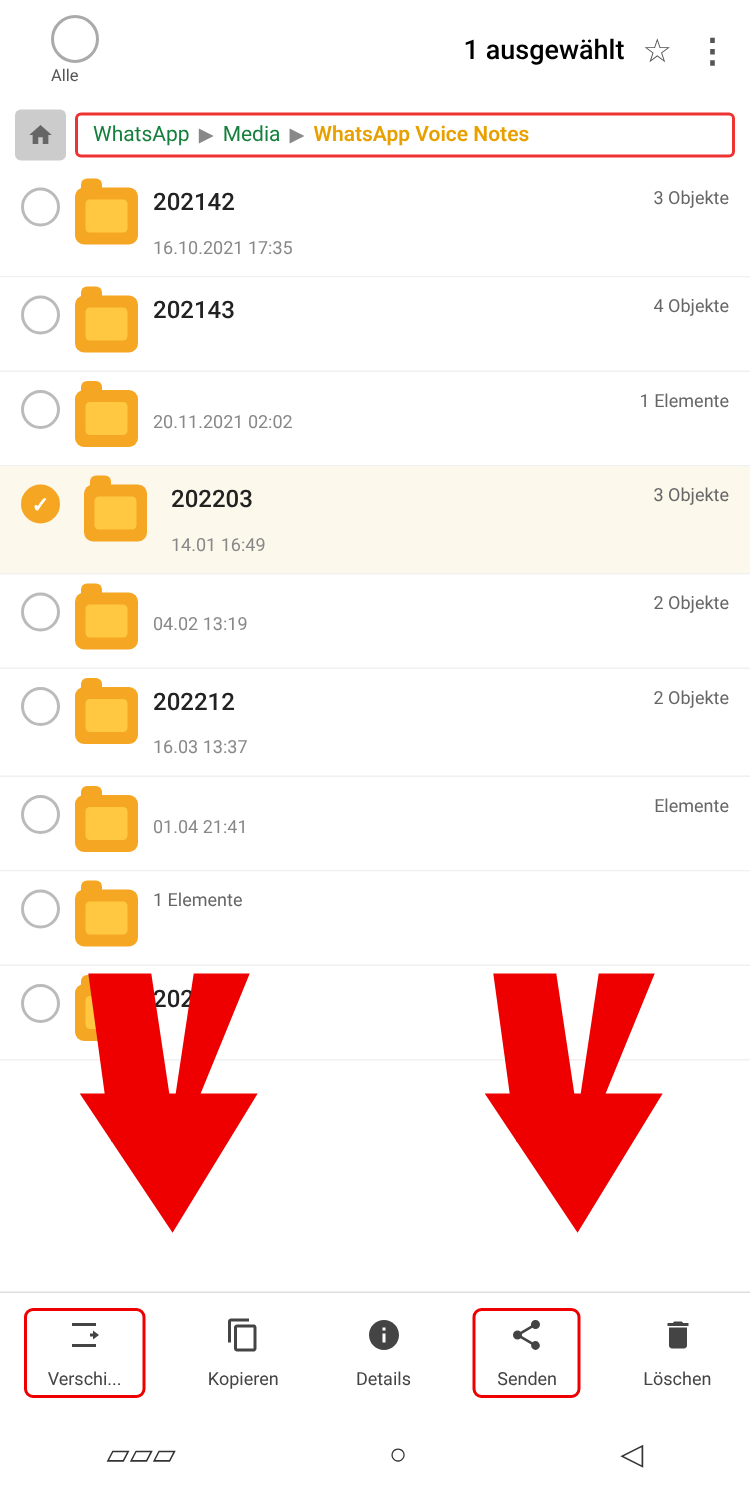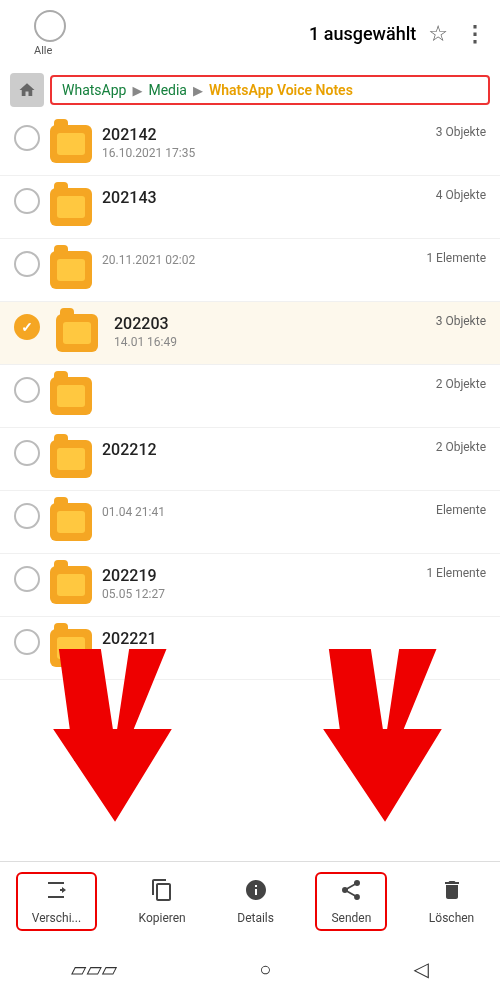--- a/index.html
+++ b/index.html
@@ -151,21 +151,21 @@
       flex: 1;
     }
     .folder-name {
       font-size: 16px;
       font-weight: 500;
       color: #222;
     }
     .folder-date {
       font-size: 12px;
       color: #888;
-      margin-top: 2px;
+      margin-top: 14px;
     }
     .folder-count {
       font-size: 12px;
       color: #666;
       flex-shrink: 0;
     }
 
     
     .arrows-overlay {
       position: absolute;
@@ -302,51 +302,49 @@
         <div class="folder-date">14.01 16:49</div>
       </div>
       <div class="folder-count">3 Objekte</div>
     </div>
     <div class="folder-item">
       <div class="folder-checkbox"></div>
       <div class="folder-icon">
         <div class="folder-icon-inner"></div>
       </div>
       <div class="folder-info">
+        <div class="folder-date">04.02 13:19</div>
       </div>
       <div class="folder-count">2 Objekte</div>
     </div>
     <div class="folder-item">
       <div class="folder-checkbox"></div>
       <div class="folder-icon">
         <div class="folder-icon-inner"></div>
       </div>
       <div class="folder-info">
         <div class="folder-name">202212</div>
+        <div class="folder-date">16.03 13:37</div>
       </div>
       <div class="folder-count">2 Objekte</div>
     </div>
     <div class="folder-item">
       <div class="folder-checkbox"></div>
       <div class="folder-icon">
         <div class="folder-icon-inner"></div>
       </div>
       <div class="folder-info">
         <div class="folder-date">01.04 21:41</div>
       </div>
       <div class="folder-count">Elemente</div>
     </div>
     <div class="folder-item">
       <div class="folder-checkbox"></div>
       <div class="folder-icon">
         <div class="folder-icon-inner"></div>
-      </div>
-      <div class="folder-info">
-        <div class="folder-name">202219</div>
-        <div class="folder-date">05.05 12:27</div>
       </div>
       <div class="folder-count">1 Elemente</div>
     </div>
     <div class="folder-item partial">
       <div class="folder-checkbox"></div>
       <div class="folder-icon">
         <div class="folder-icon-inner"></div>
       </div>
       <div class="folder-info">
         <div class="folder-name">202221</div>

